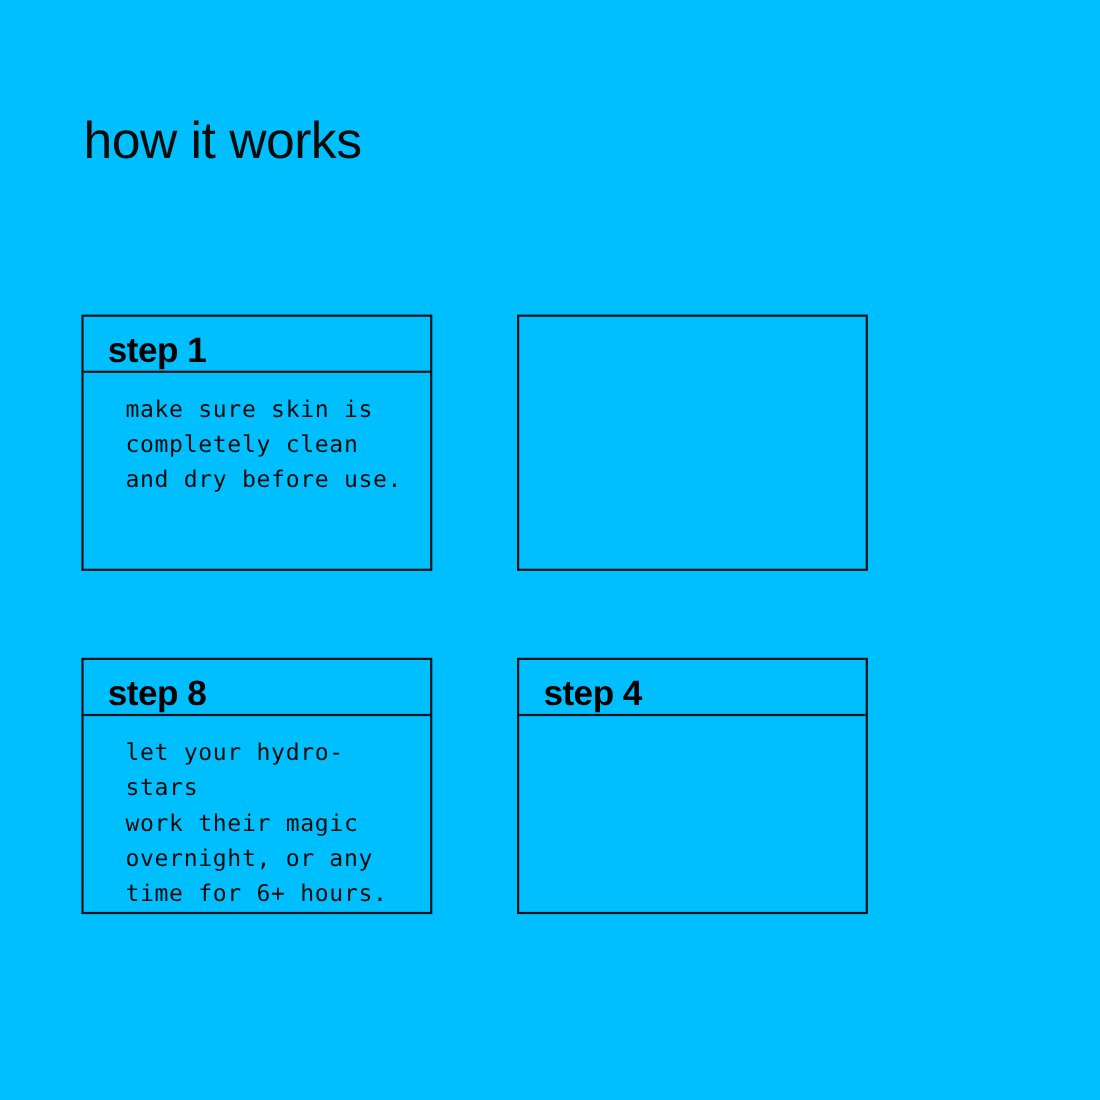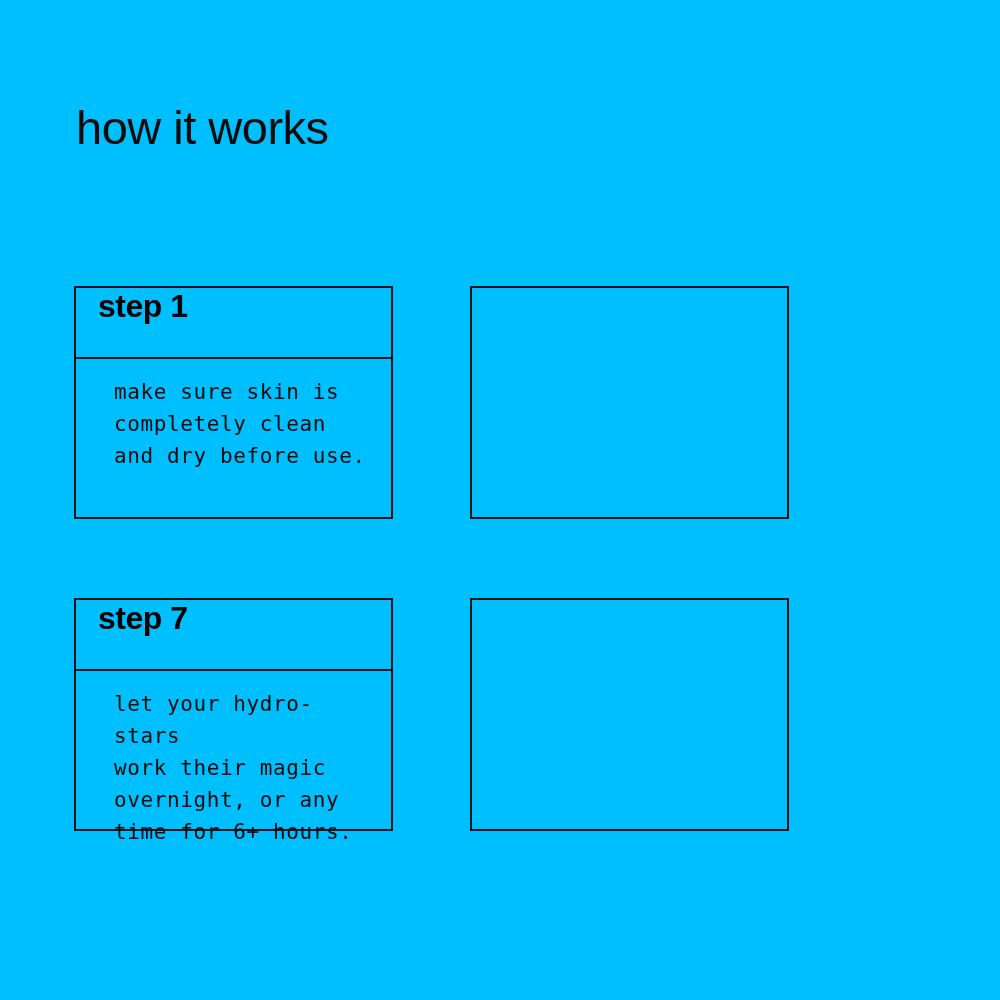--- a/index.html
+++ b/index.html
@@ -32,24 +32,24 @@
     width: 319px;
     height: 233px;
     border: 2px solid var(--line);
     background: var(--bg);
   }
   .step-card.pos-1 { left: 74px;  top: 286px; }
   .step-card.pos-2 { left: 470px; top: 286px; }
   .step-card.pos-3 { left: 74px;  top: 598px; }
   .step-card.pos-4 { left: 470px; top: 598px; }
   .step-header {
-    height: 71px;
+    height: 51px;
     border-bottom: 2px solid var(--line);
     display: flex;
-    align-items: flex-start;
+    align-items: flex-end;
     padding-left: 22px;
   }
   .step-label {
     font-size: 32px;
     font-weight: 700;
     letter-spacing: -0.5px;
     color: #000;
   }
   .step-body {
     padding: 17px 20px 0 38px;
@@ -73,22 +73,25 @@
   <div class="step-body">make sure skin is
 completely clean
 and dry before use.</div>
 </section>
 
 <section class="step-card pos-2">
 </section>
 
 <section class="step-card pos-3">
   <div class="step-header">
-    <span class="step-label">step 7</span>
+    <span class="step-label">step 8</span>
   </div>
   <div class="step-body">let your hydro-stars
 work their magic
 overnight, or any
 time for 6+ hours.</div>
 </section>
 
 <section class="step-card pos-4">
+  <div class="step-header">
+    <span class="step-label">step 4</span>
+  </div>
 </section>
 
 </body></html>

